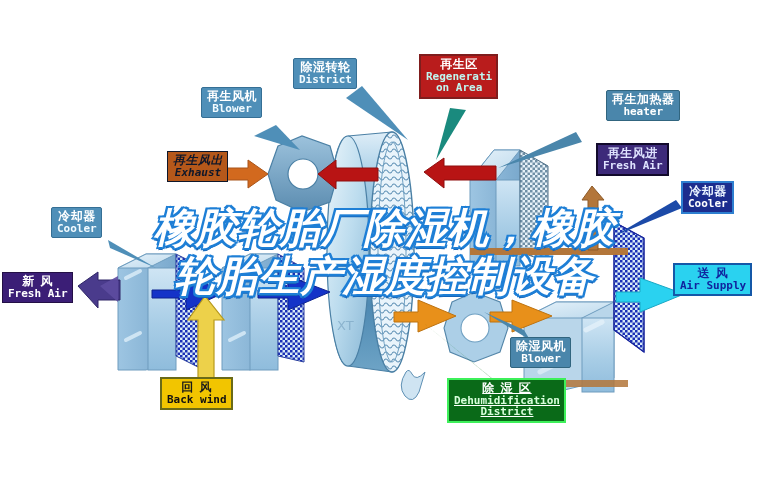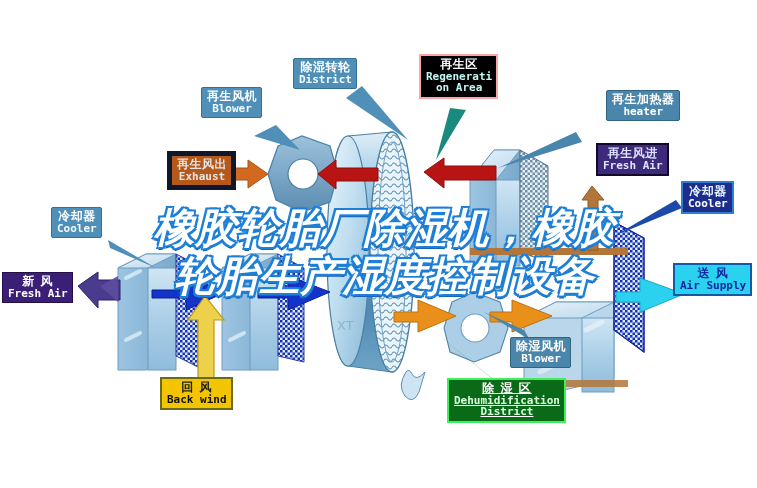--- a/index.html
+++ b/index.html
@@ -40,24 +40,24 @@
   .label.wide .cn{letter-spacing:1px;}
 
   
   .lb-blue     {background:#4f8fb8;border:1px solid #356f95;color:#ffffff;
                 box-shadow:0 0 0 1px rgba(255,255,255,.35);}
   .lb-blue .en {color:#f2fbff;}
   .lb-steel    {background:#4a86ab;border:1px solid #31657f;color:#ffffff;}
   .lb-navy     {background:#1c2d8e;border:2px solid #2e7fd0;color:#ffffff;}
   .lb-navy .cn {color:#eaf4ff;}
   .lb-navy .en {color:#ffffff;}
-  .lb-orange   {background:#b5581a;border:5px solid #0f172a;color:#e5e5e5;}
+  .lb-orange   {background:#b5581a;border:1px solid #0f172a;color:#0f172a;font-style:italic;}
   .lb-purple   {background:#3b1e76;border:1px solid #241046;color:#ffffff;}
   .lb-purple2  {background:#3d2a7a;border:2px solid #120a2c;color:#dfe3ff;}
-  .lb-teal     {background:#000000;border:2px solid #fca5a5;color:#ffffff;}
+  .lb-teal     {background:#b91c1c;border:2px solid #7f1d1d;color:#ffffff;}
   .lb-teal .en {color:#bff7f1;}
   .lb-green    {background:#0a6a18;border:2px solid #3ef05a;color:#ffffff;}
   .lb-green .en{color:#d9ffdc;}
   .lb-yellow   {background:#f2c500;border:2px solid #6a6a18;color:#1a1a1a;}
   .lb-yellow .cn{color:#1a1a1a;text-align:center;}
   .lb-yellow .en{color:#111;}
   .lb-cyan     {background:#2ad2f0;border:2px solid #1458a8;color:#10239e;}
   .lb-cyan .en {color:#10239e;}
 
   

